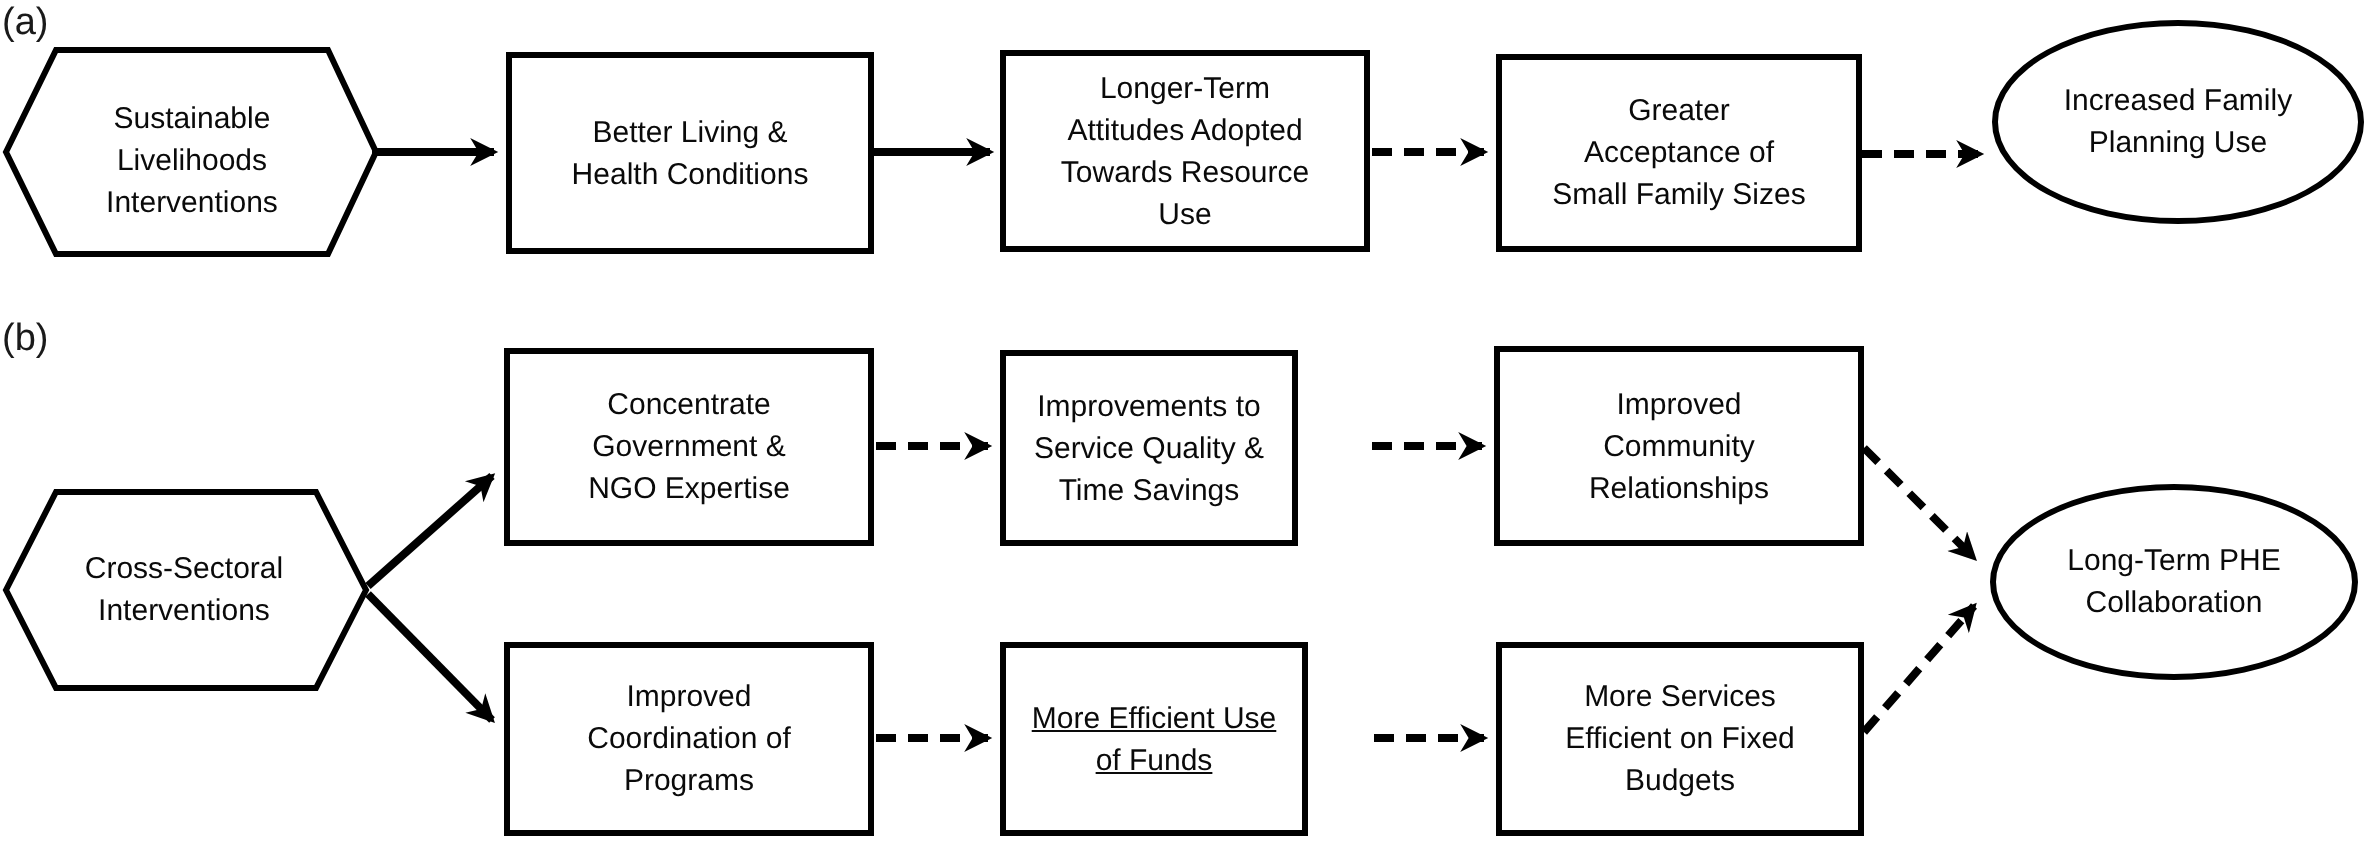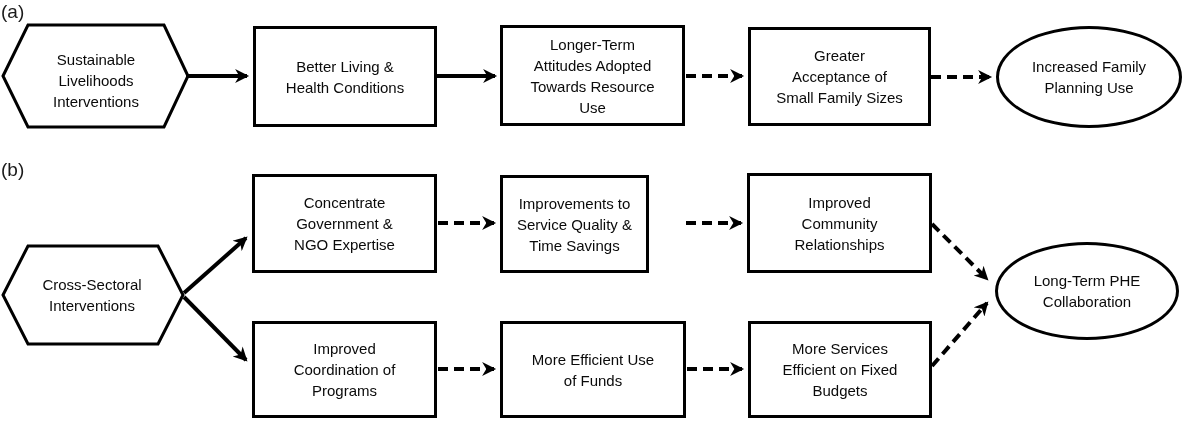--- a/index.html
+++ b/index.html
@@ -64,21 +64,21 @@
 
   <div class="node rect" style="left:500px;top:25px;width:185px;height:101px;">Longer-Term
 Attitudes Adopted
 Towards Resource
 Use</div>
 
   <div class="node rect" style="left:748px;top:27px;width:183px;height:99px;">Greater
 Acceptance of
 Small Family Sizes</div>
 
-  <div class="node ellipse" style="left:996px;top:26px;width:186px;height:102px;">Increased Family
+  <div class="node ellipse" style="left:996px;top:10px;width:186px;height:102px;">Increased Family
 Planning Use</div>
 
   <div class="node hex-text" style="left:16px;top:246px;width:152px;height:98px;">Cross-Sectoral
 Interventions</div>
 
   <div class="node rect" style="left:252px;top:174px;width:185px;height:99px;">Concentrate
 Government &amp;
 NGO Expertise</div>
 
   <div class="node rect" style="left:500px;top:175px;width:149px;height:98px;">Improvements to
@@ -86,21 +86,21 @@
 Time Savings</div>
 
   <div class="node rect" style="left:747px;top:173px;width:185px;height:100px;">Improved
 Community
 Relationships</div>
 
   <div class="node rect" style="left:252px;top:321px;width:185px;height:97px;">Improved
 Coordination of
 Programs</div>
 
-  <div class="node rect" style="left:500px;top:321px;width:186px;height:97px;">More Efficient Use
+  <div class="node rect" style="left:500px;top:321px;width:154px;height:97px;text-decoration:underline;">More Efficient Use
 of Funds</div>
 
   <div class="node rect" style="left:748px;top:321px;width:184px;height:97px;">More Services
 Efficient on Fixed
 Budgets</div>
 
   <div class="node ellipse" style="left:995px;top:242px;width:184px;height:98px;">Long-Term PHE
 Collaboration</div>
 
 </div>

